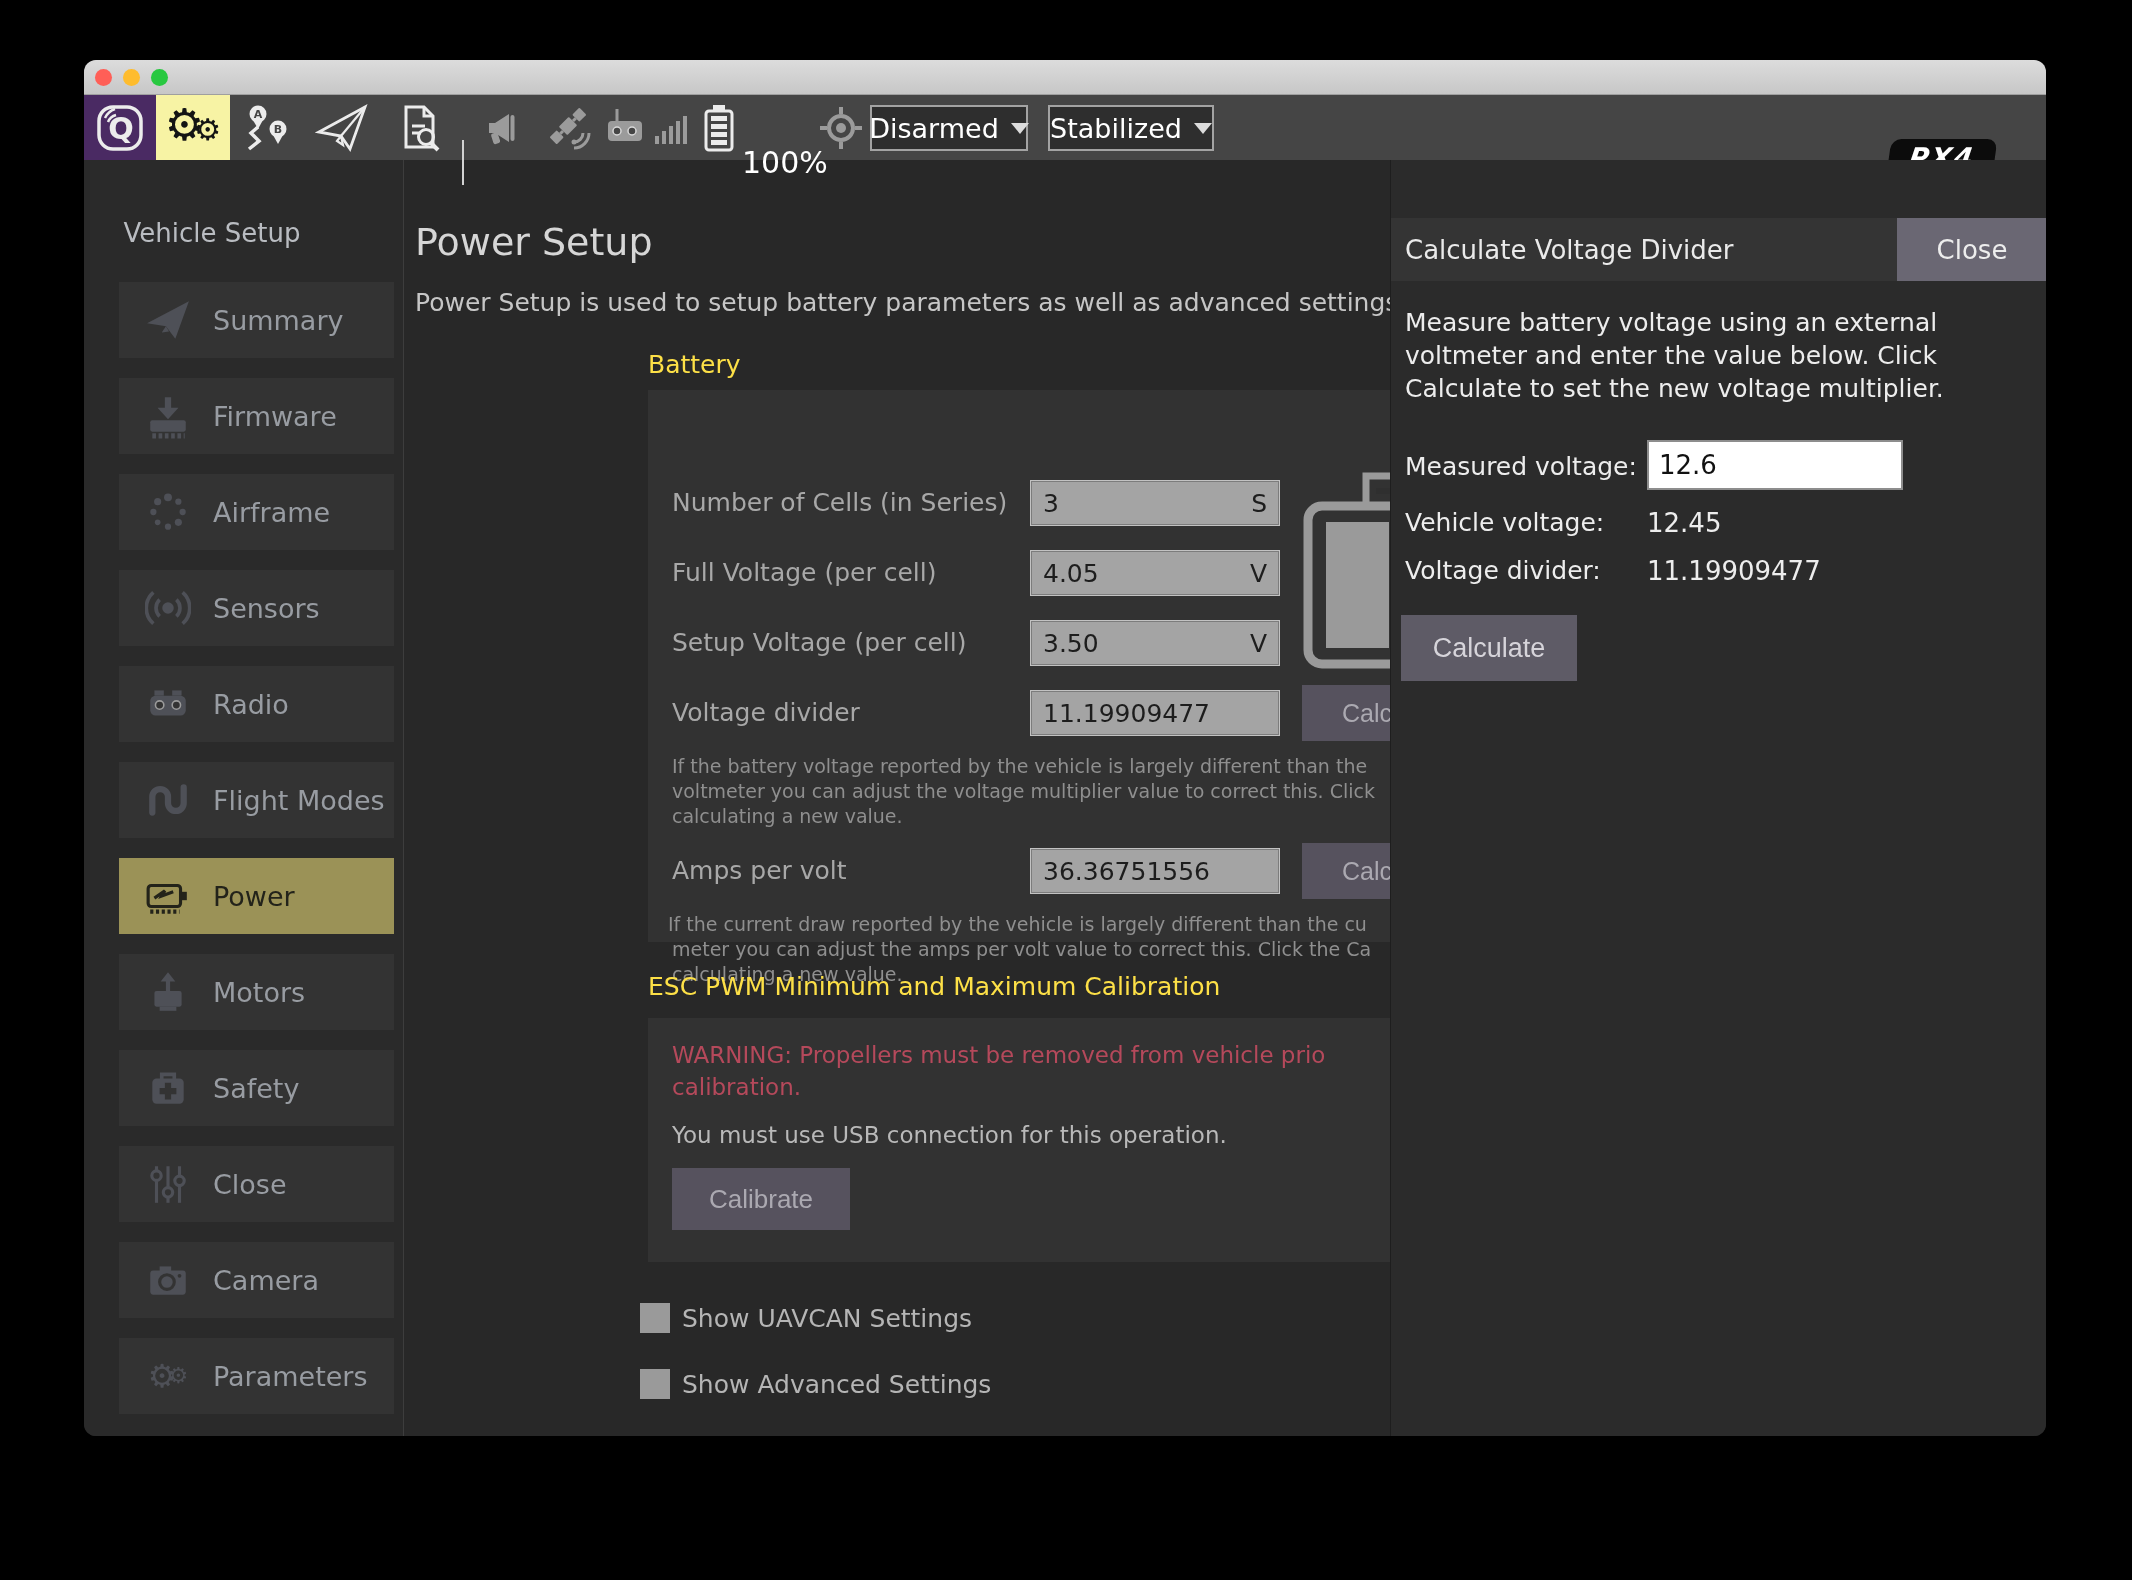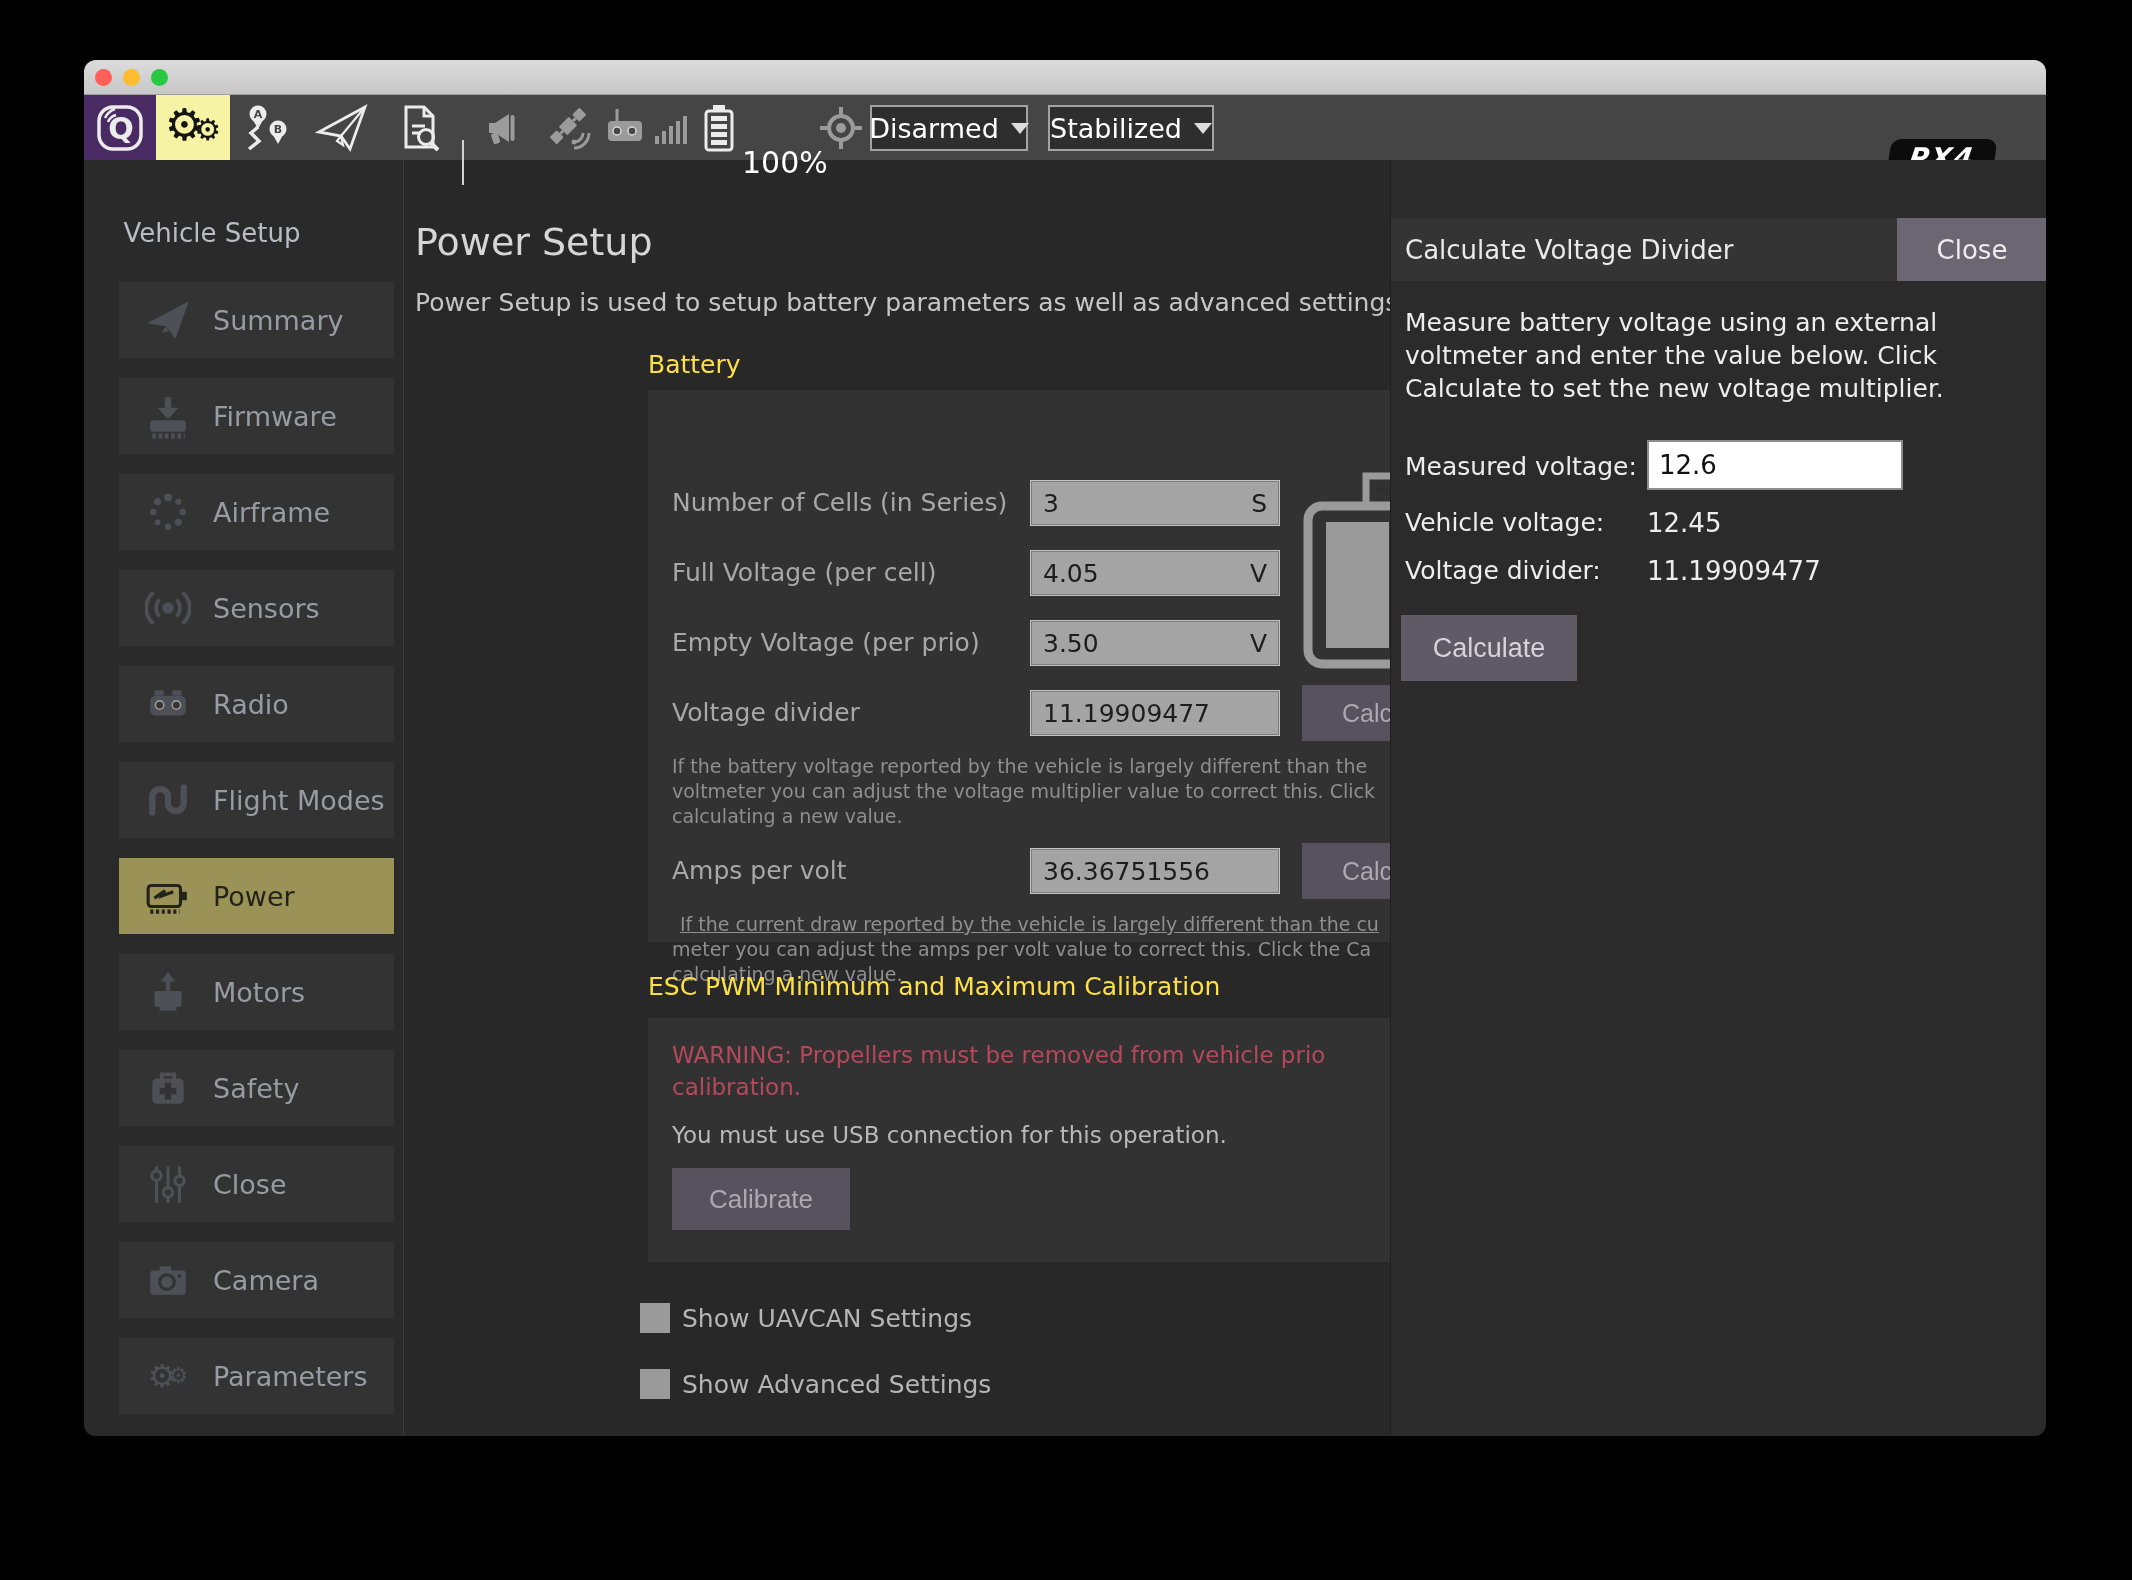--- a/index.html
+++ b/index.html
@@ -371,21 +371,21 @@
         <span class="val">3</span>
         <span class="unit">S</span>
       </div>
 
       <div class="f-label" style="left:24px;top:168px;">Full Voltage (per cell)</div>
       <div class="field" style="left:382px;top:160px;">
         <span class="val">4.05</span>
         <span class="unit">V</span>
       </div>
 
-      <div class="f-label" style="left:24px;top:238px;">Empty Voltage (per prio)</div>
+      <div class="f-label" style="left:24px;top:238px;">Setup Voltage (per cell)</div>
       <div class="field" style="left:382px;top:230px;">
         <span class="val">3.50</span>
         <span class="unit">V</span>
       </div>
 
       <div class="f-label" style="left:24px;top:308px;">Voltage divider</div>
       <div class="field" style="left:382px;top:300px;">
         <span class="val">11.19909477</span>
       </div>
       <button class="gbtn" style="left:654px;top:295px;width:130px;height:56px;">Calc</button>
@@ -401,21 +401,21 @@
       <div class="help" style="left:24px;top:364px;text-align:center;">If the battery voltage reported by the vehicle is largely different than the</div>
       <div class="help" style="left:24px;top:389px;">voltmeter you can adjust the voltage multiplier value to correct this. Click</div>
       <div class="help" style="left:24px;top:414px;">calculating a new value.</div>
 
       <div class="f-label" style="left:24px;top:466px;">Amps per volt</div>
       <div class="field" style="left:382px;top:458px;">
         <span class="val">36.36751556</span>
       </div>
       <button class="gbtn" style="left:654px;top:453px;width:130px;height:56px;">Calc</button>
 
-      <div class="help" style="left:32px;top:522px;text-decoration:underline;">If the current draw reported by the vehicle is largely different than the cu</div>
+      <div class="help" style="left:20px;top:522px;">If the current draw reported by the vehicle is largely different than the cu</div>
       <div class="help" style="left:24px;top:547px;">meter you can adjust the amps per volt value to correct this. Click the Ca</div>
       <div class="help" style="left:24px;top:572px;">calculating a new value.</div>
     </div>
 
     <div class="sec-label" style="left:564px;top:912px;">ESC PWM Minimum and Maximum Calibration</div>
     <div class="panel" style="left:564px;top:958px;width:990px;height:244px;">
       <div class="warnline" style="left:24px;top:24px;">WARNING: Propellers must be removed from vehicle prio</div>
       <div class="warnline" style="left:24px;top:56px;">calibration.</div>
       <div class="noteline" style="left:24px;top:104px;">You must use USB connection for this operation.</div>
       <button class="gbtn" style="left:24px;top:150px;width:178px;height:62px;font-size:26px;">Calibrate</button>

